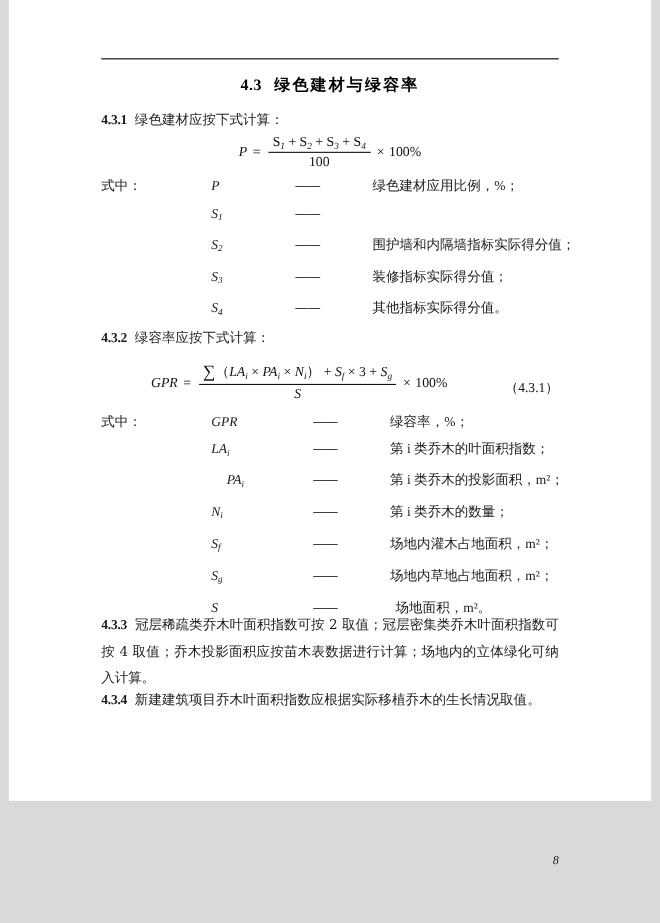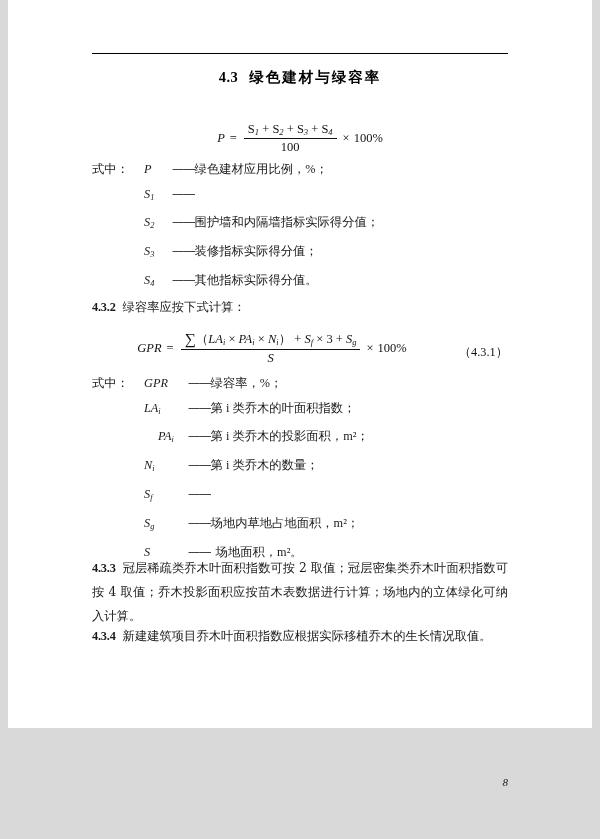--- a/index.html
+++ b/index.html
@@ -123,20 +123,21 @@
     left: 84px;
     width: 416px;
     font-size: 12.3px;
     color: #1a1a1a;
   }
   .wrow {
     display: flex;
     align-items: baseline;
     line-height: 24.5px;
     white-space: nowrap;
+    gap: 48px;
   }
   .w-lead {
     font-family: "DejaVu Serif", serif;
     width: 52px;
     flex: none;
   }
   .w-lead.blank { visibility: hidden; }
   .w-sym {
     font-family: "Liberation Serif", serif;
     font-style: italic;
@@ -168,20 +169,23 @@
 <body>
 
 <div class="page">
 
   <div class="rule"></div>
 
   <div class="title">
     <span class="num">4.3</span><span class="tx">绿色建材与绿容率</span>
   </div>
 
+  <div class="clause" style="top:99px;">
+    <span class="lbl">4.3.1</span><span class="cn">绿色建材应按下式计算：</span>
+  </div>
 
   <div class="formula" style="top:122px;">
     <div class="frow">
       <span class="it">P</span>
       <span style="margin:0 5px;">=</span>
       <span class="frac">
         <span class="num-row">
           <span>S<sub>1</sub></span>
           <span> + </span>
           <span>S<sub>2</sub></span>
@@ -273,20 +277,21 @@
     <div class="wrow">
       <span class="w-lead blank">式中：</span>
       <span class="w-sym" style="width:44px;"><span>N</span><sub>i</sub></span>
       <span class="w-dash">——</span>
       <span class="w-txt">第 i 类乔木的数量；</span>
     </div>
     <div class="wrow">
       <span class="w-lead blank">式中：</span>
       <span class="w-sym" style="width:44px;"><span>S</span><sub>f</sub></span>
       <span class="w-dash">——</span>
+      <span class="w-txt">场地内灌木占地面积，m²；</span>
     </div>
     <div class="wrow">
       <span class="w-lead blank">式中：</span>
       <span class="w-sym" style="width:44px;"><span>S</span><sub>g</sub></span>
       <span class="w-dash">——</span>
       <span class="w-txt">场地内草地占地面积，m²；</span>
     </div>
     <div class="wrow">
       <span class="w-lead blank">式中：</span>
       <span class="w-sym" style="width:44px;">S</span>

